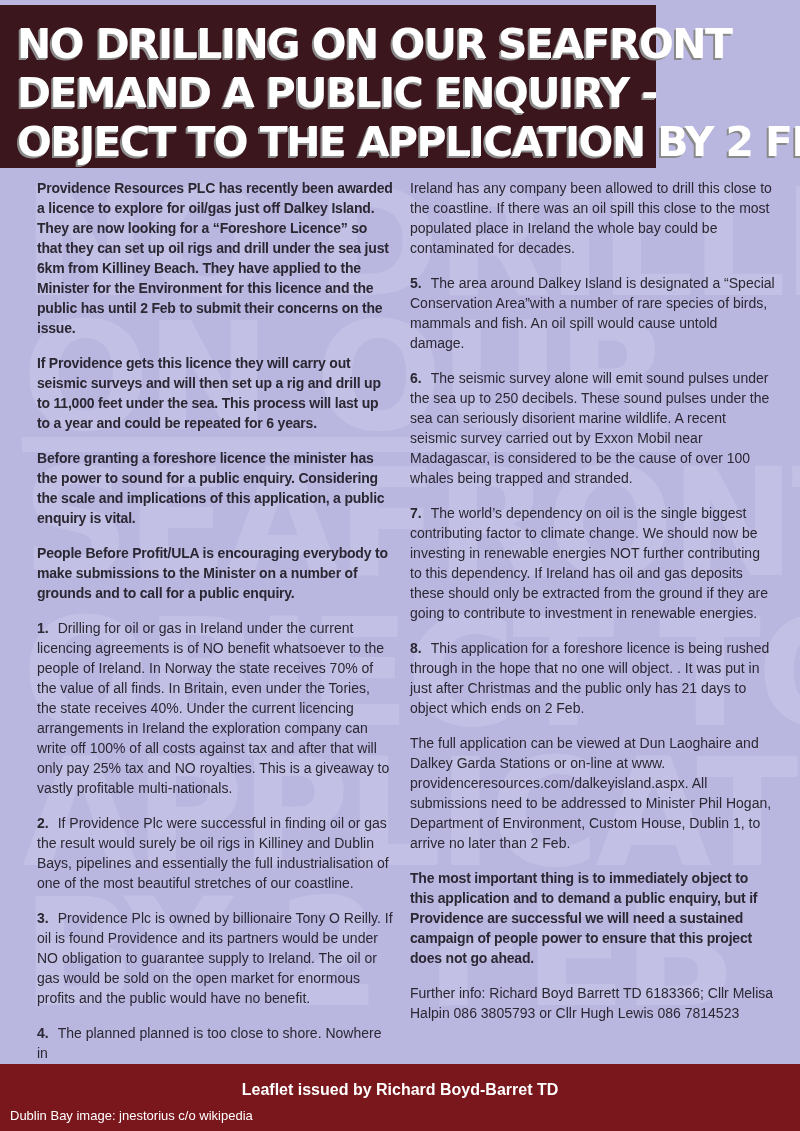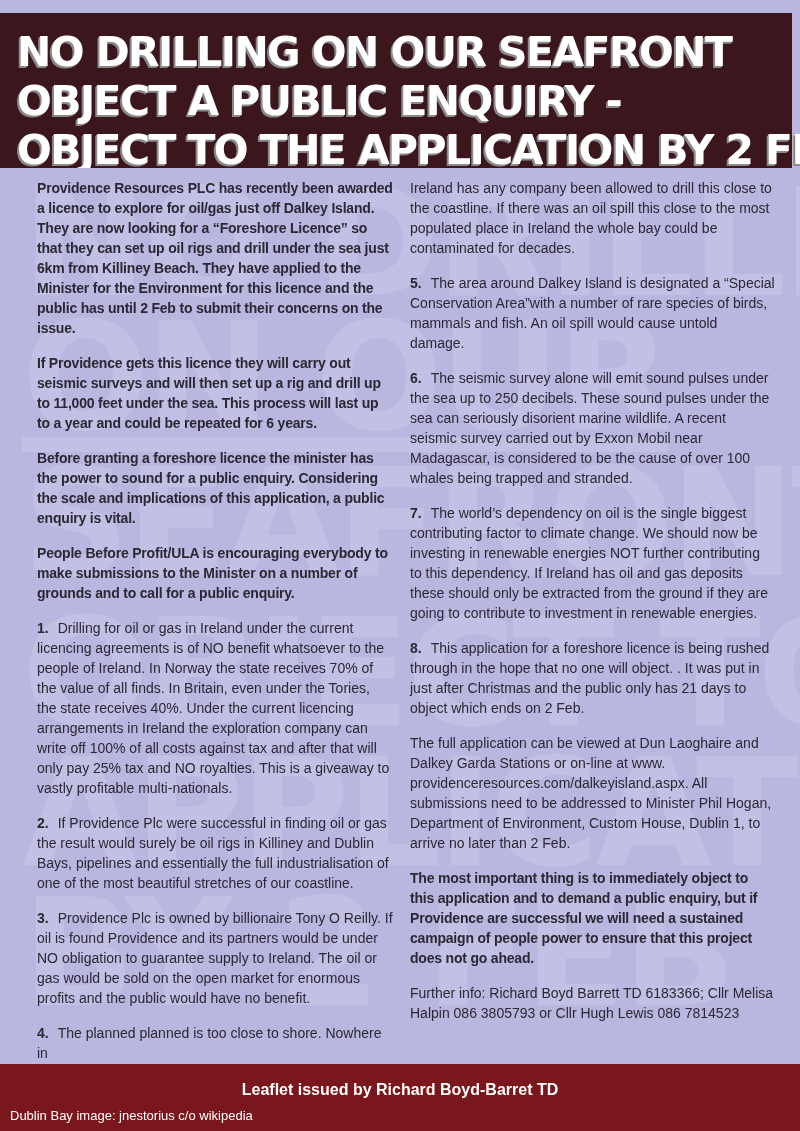--- a/index.html
+++ b/index.html
@@ -3,21 +3,21 @@
 <meta charset="utf-8">
 <style>
   html, body { margin: 0; padding: 0; }
   body {
     width: 800px; height: 1131px; overflow: hidden; position: relative;
     background: #b9b6e0;
     font-family: "Liberation Sans", sans-serif;
     color: #2b2733;
   }
   .header {
-    position: absolute; left: 0; top: 13px; width: 792px; height: 168px;
+    position: absolute; left: 0; top: 5px; width: 656px; height: 168px;
     background: #3b161c;
   }
   .header .line {
     position: absolute; left: 17px;
     font-family: "DejaVu Sans", sans-serif; font-weight: bold;
     font-size: 41px; letter-spacing: -1.6px; color: #ffffff;
     text-shadow: -2px 2px 0 #8a8a8a, -1px 1px 0 #bbbbbb;
     white-space: nowrap; line-height: 46px;
   }
   .header .l1 { top: 16px; }
@@ -57,21 +57,21 @@
   }
   .footer .code {
     position: absolute; left: 750px; top: 38px; font-size: 8.5px; margin-top: 27px;
   }
 </style>
 </head>
 <body>
 
 <div class="header">
   <div class="line l1">NO DRILLING ON OUR SEAFRONT</div>
-  <div class="line l2">OBJECT A PUBLIC ENQUIRY -</div>
+  <div class="line l2">DEMAND A PUBLIC ENQUIRY -</div>
   <div class="line l3">OBJECT TO THE APPLICATION BY 2 FEB</div>
 </div>
 
 <div class="body-area">
   <div class="watermark w1">NO DRILLING</div>
   <div class="watermark w2">ON OUR</div>
   <div class="watermark w3">SEAFRONT</div>
   <div class="watermark w4">OBJECT TO THE</div>
   <div class="watermark w5">APPLICATION</div>
   <div class="watermark w6">BY 2 FEB</div>

